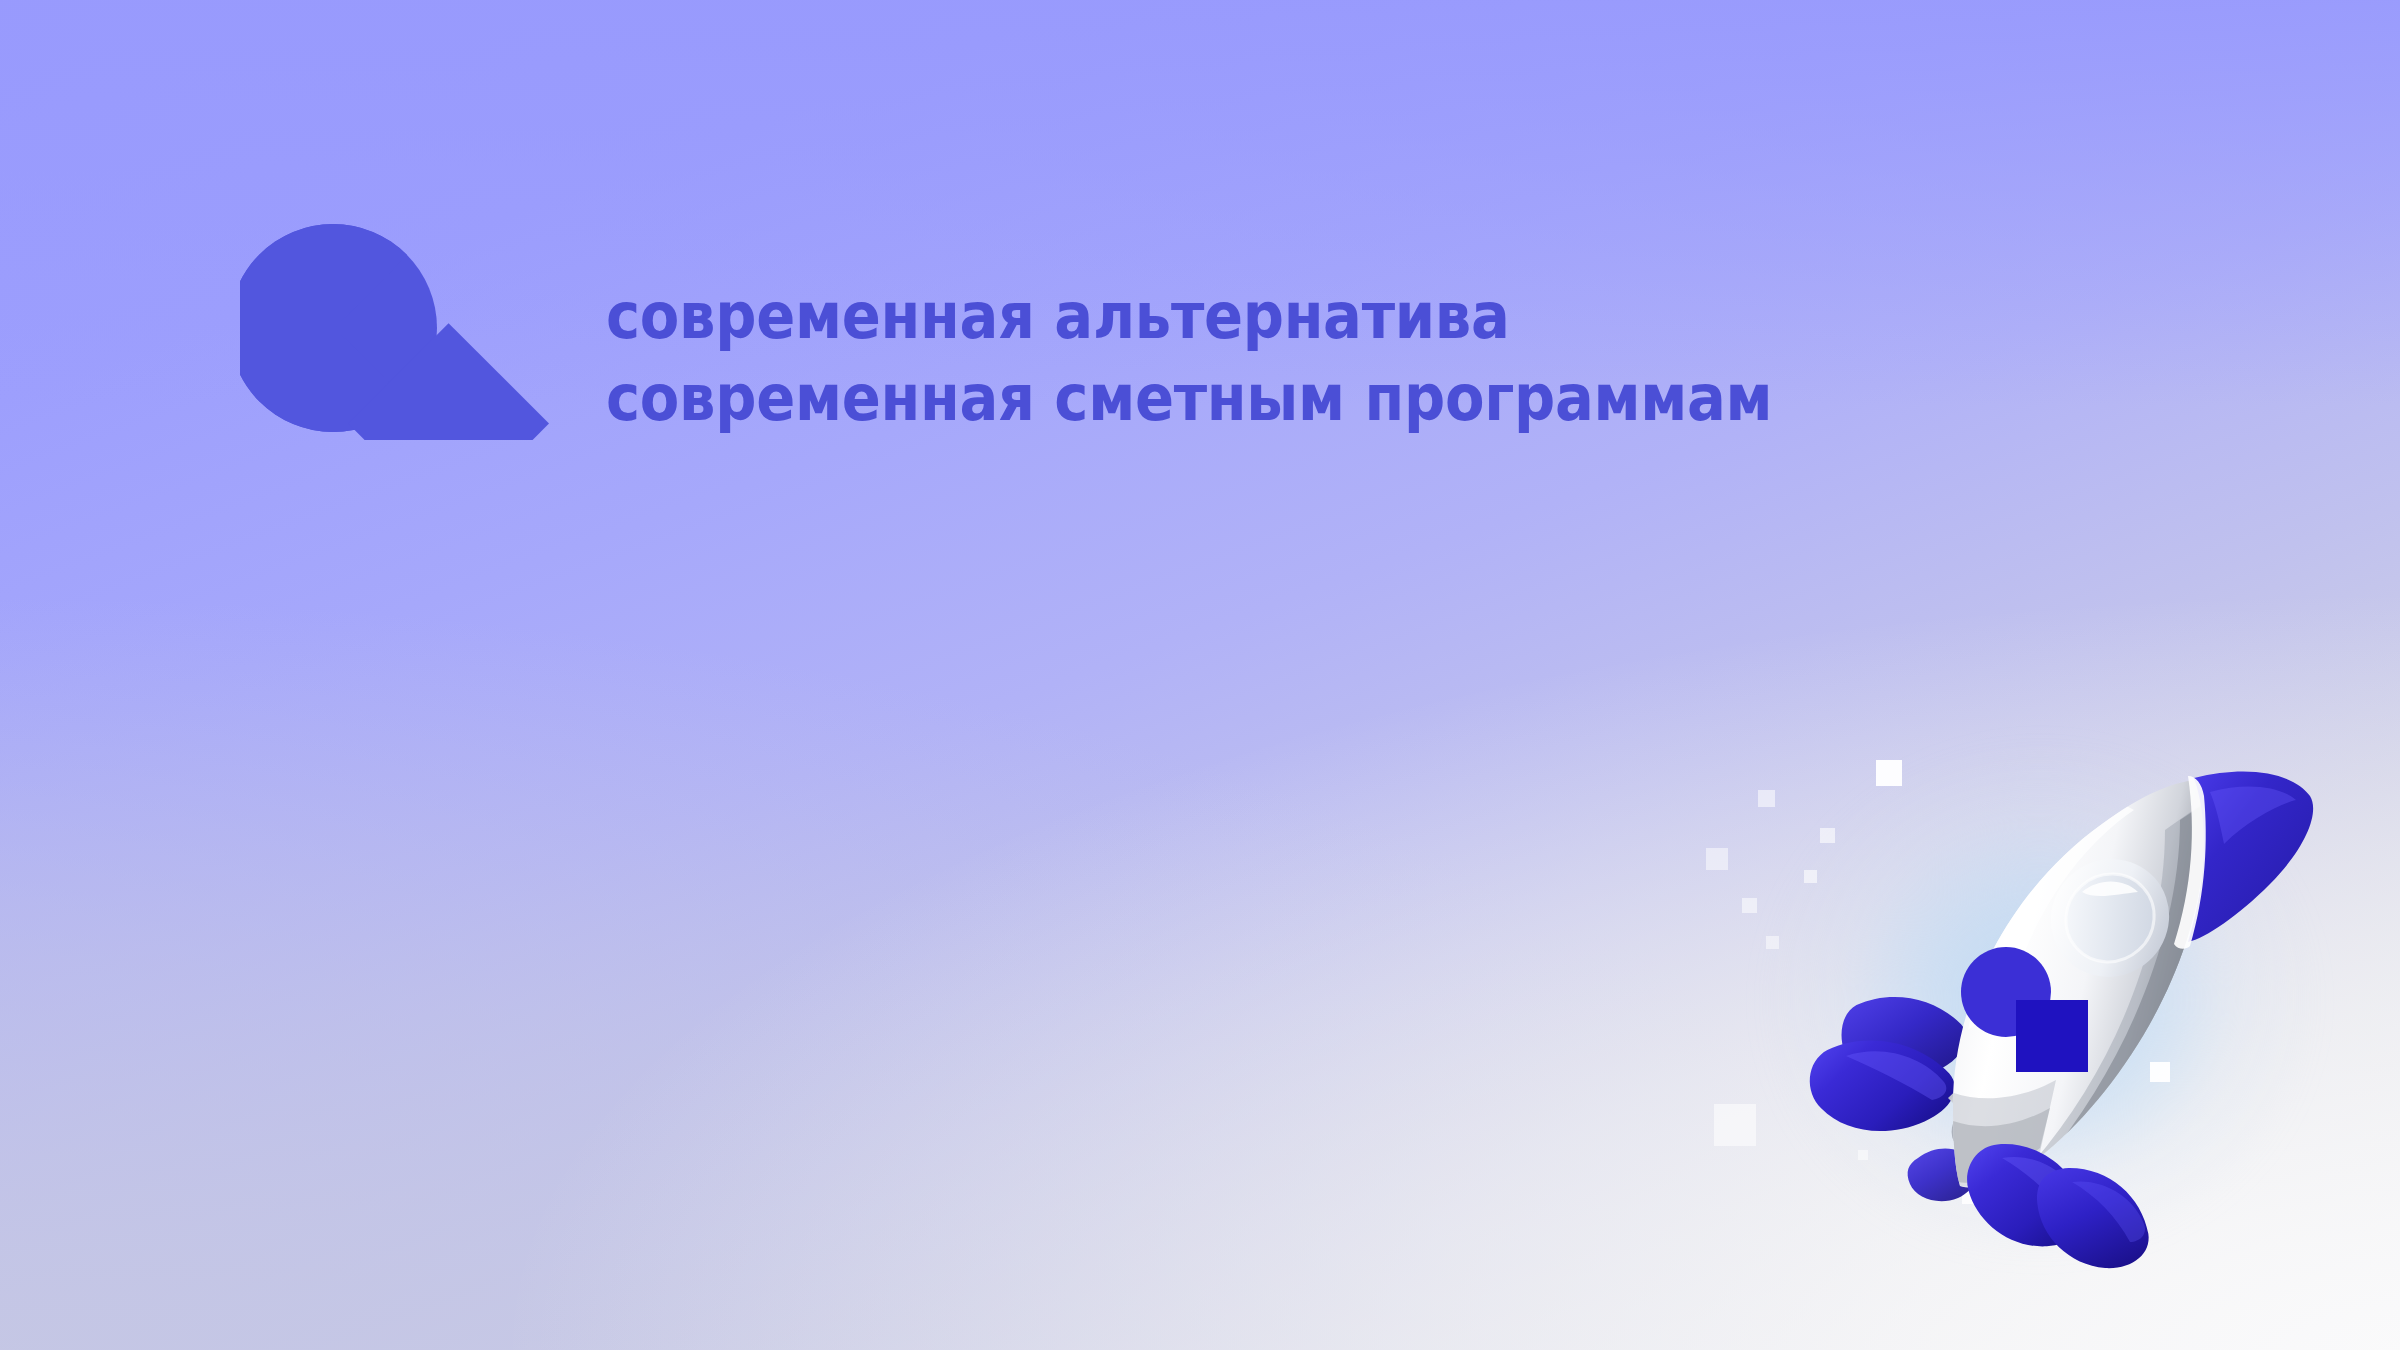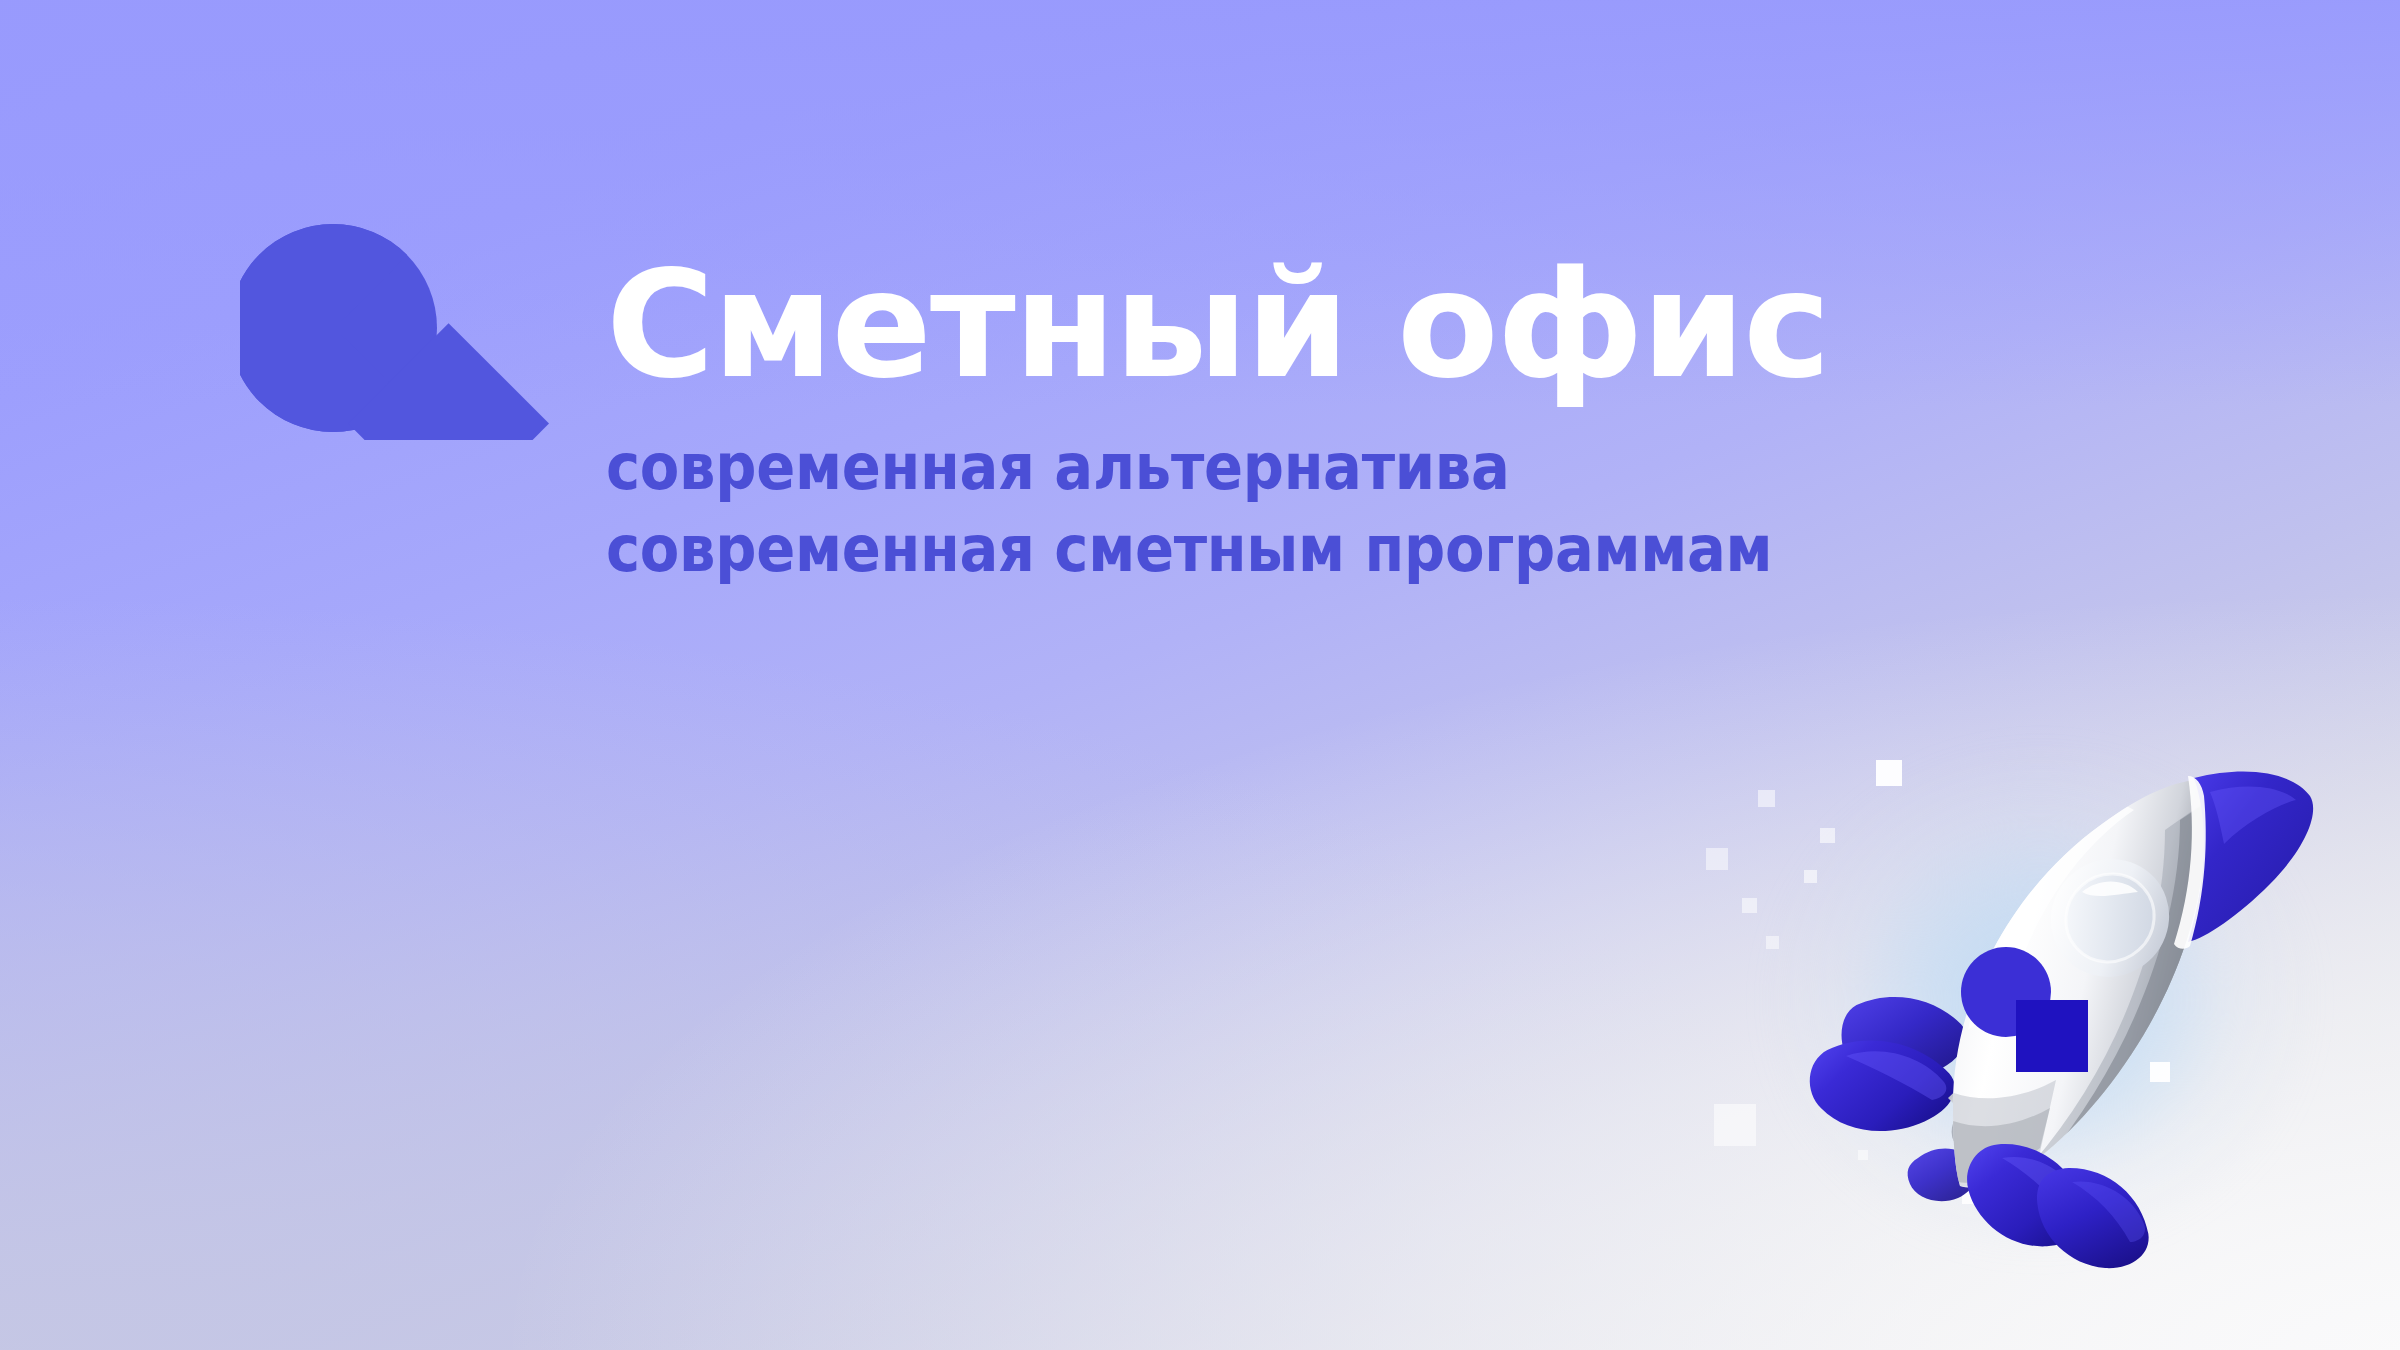--- a/index.html
+++ b/index.html
@@ -148,21 +148,20 @@
           <path d="M 95,113 L 232,-26 L 232,252 Z" fill="#000"></path>
         </mask>
       </defs>
       <circle cx="93" cy="113" r="104" fill="#5256de" mask="url(#wedgeMask)"></circle>
 
       <rect x="40" y="40" width="142" height="142" fill="#5256de" transform="rotate(45 111 111) translate(138 0)"></rect>
     </svg>
   </div>
 
   <div id="headline-block">
-    <h1 id="page-title">Сметный офис</h1>
     <div id="subtitle-block">
       <span class="subtitle-line">современная альтернатива</span>
       <span class="subtitle-line">современная сметным программам</span>
     </div>
   </div>
 
   <div id="rocket-scene">
     <div id="rocket-glow"></div>
 
     <div class="spark" style="left:176px;top:60px;width:26px;height:26px;opacity:.95;"></div>

